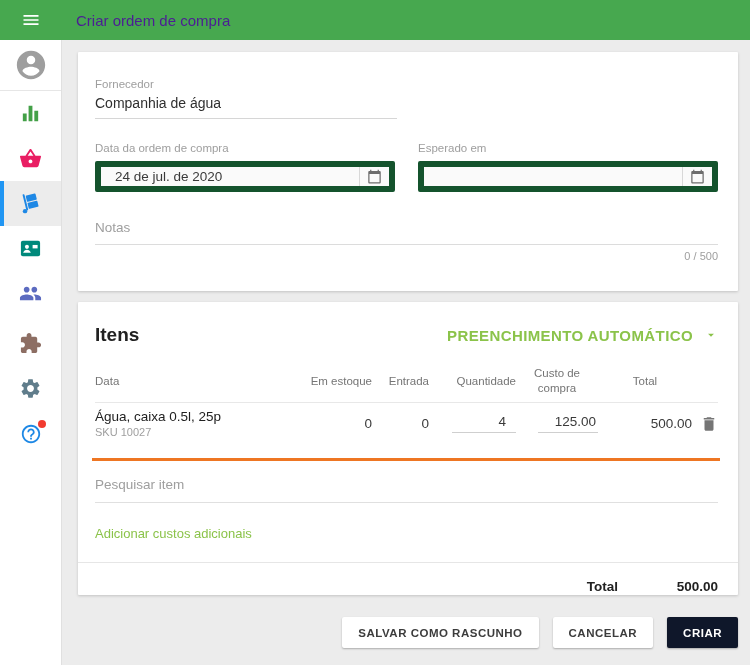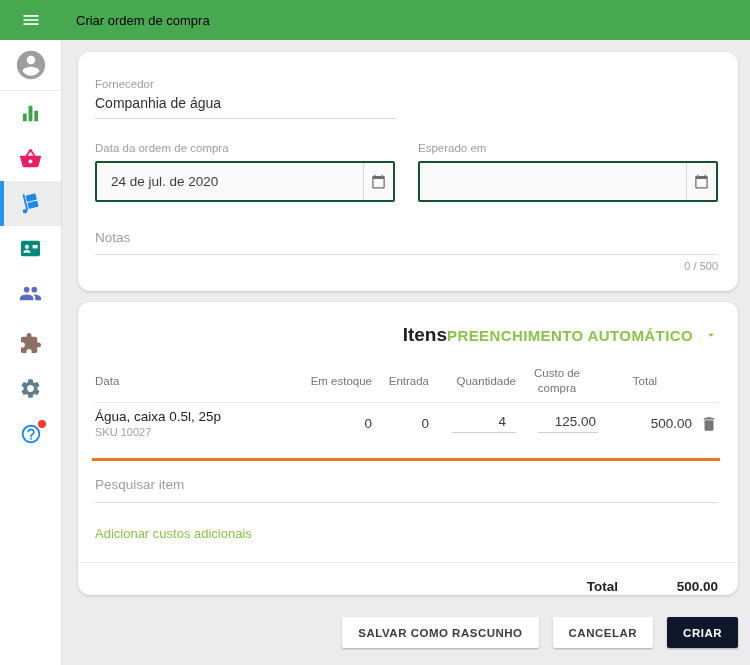--- a/index.html
+++ b/index.html
@@ -4,70 +4,70 @@
 <style>
   * { margin:0; padding:0; box-sizing:border-box; }
   html,body { width:750px; height:665px; overflow:hidden; }
   body { font-family:"Liberation Sans", sans-serif; background:#ececec; color:#212121; }
 
   
   .appbar { position:fixed; top:0; left:0; width:750px; height:40px; background:#47a84f;
             display:flex; align-items:center; z-index:30; }
   .appbar .burger { width:62px; display:flex; justify-content:center; cursor:pointer; }
   .appbar .burger svg { width:20px; height:20px; fill:#fff; }
-  .appbar .title { color:#000000; font-size:13px; margin-left:14px; }
+  .appbar .title { color:#4c1d95; font-size:15px; margin-left:14px; }
 
   
   .sidebar { position:fixed; top:40px; left:0; bottom:0; width:62px; background:#fff;
              border-right:1px solid #e0e0e0; z-index:20; }
   .side-avatar { height:51px; display:flex; align-items:center; justify-content:center;
                  border-bottom:1px solid #e6e6e6; }
   .side-avatar svg { width:34px; height:34px; fill:#9e9e9e; }
   .nav-item { height:45px; display:flex; align-items:center; justify-content:center;
               cursor:pointer; position:relative; }
   .nav-item svg { width:23px; height:23px; }
   .nav-item.selected { background:#ececec; }
   .nav-item.selected::before { content:""; position:absolute; left:0; top:0; bottom:0;
               width:4px; background:#2196f3; }
   .nav-item.gap { margin-top:5px; }
   .help-wrap { position:relative; }
   .help-dot { position:absolute; top:-3px; right:-4px; width:8px; height:8px;
               border-radius:50%; background:#f23b2f; }
 
   
   .main { margin-left:62px; padding:52px 12px 0 16px; }
-  .card { background:#fff; box-shadow:0 1px 3px rgba(0,0,0,.18); border-radius:12px; }
+  .card { background:#fff; box-shadow:0 1px 3px rgba(0,0,0,.18); border-radius:1px; }
   .card1 { height:239px; padding:26px 20px 0 17px; }
   .card2 { height:293px; margin-top:11px; padding:22px 20px 0 17px; overflow:hidden; }
 
   .fld-label { font-size:11.5px; color:#9e9e9e; }
   .supplier { width:302px; }
   .supplier-value { display:block; width:100%; border:none; outline:none; background:transparent;
                     font-family:inherit; font-size:14px; color:#2f2f2f; padding:5px 0 7px;
                     border-bottom:1px solid #d6d6d6; }
 
   .date-row { display:flex; gap:23px; margin-top:23px; }
   .date-col { flex:1; }
-  .date-box { margin-top:7px; height:41px; display:flex; align-items:stretch;
-              border:2px solid #14532d; background:#fafafa; border-radius:2px; }
+  .date-box { margin-top:7px; height:31px; display:flex; align-items:stretch;
+              border:6px solid #14532d; background:#fafafa; border-radius:2px; }
   .date-value { flex:1; font-size:13.5px; color:#3a3a3a; display:flex; align-items:center;
                 padding-left:14px; }
   .cal-btn { width:30px; border-left:1px solid #d8d8d8; display:flex; align-items:center;
              justify-content:center; cursor:pointer; background:#fafafa; }
   .cal-btn svg { width:15px; height:15px; fill:#6d6d6d; }
 
   .notes { margin-top:26px; }
   .notes-input { width:100%; border:none; outline:none; background:transparent;
                  font-family:inherit; font-size:13.5px; color:#3a3a3a; padding:2px 0 9px;
                  border-bottom:1px solid #dcdcdc; }
   .notes-input::placeholder { color:#9e9e9e; }
   .notes-counter { text-align:right; font-size:11px; color:#9e9e9e; margin-top:5px; }
 
   
-  .items-head { display:flex; align-items:center; justify-content:flex-end; }
+  .items-head { display:flex; align-items:center; justify-content:space-between; }
   .items-title { font-size:19px; color:#212121; }
   .autofill { display:flex; align-items:center; gap:11px; color:#8bc34a; font-size:15px;
               font-weight:bold; letter-spacing:.4px; cursor:pointer; background:none; border:none;
               font-family:inherit; }
   .autofill svg { width:14px; height:14px; fill:#8bc34a; }
 
   .tbl-grid { display:grid; grid-template-columns:1fr 72px 57px 87px 82px 94px 26px;
               align-items:center; }
   .tbl-header { margin-top:14px; min-height:42px; font-size:11.5px; color:#757575; }
   .th-r { text-align:right; }

